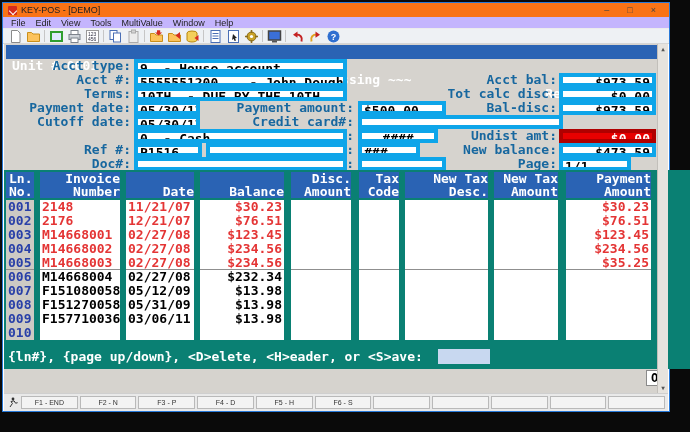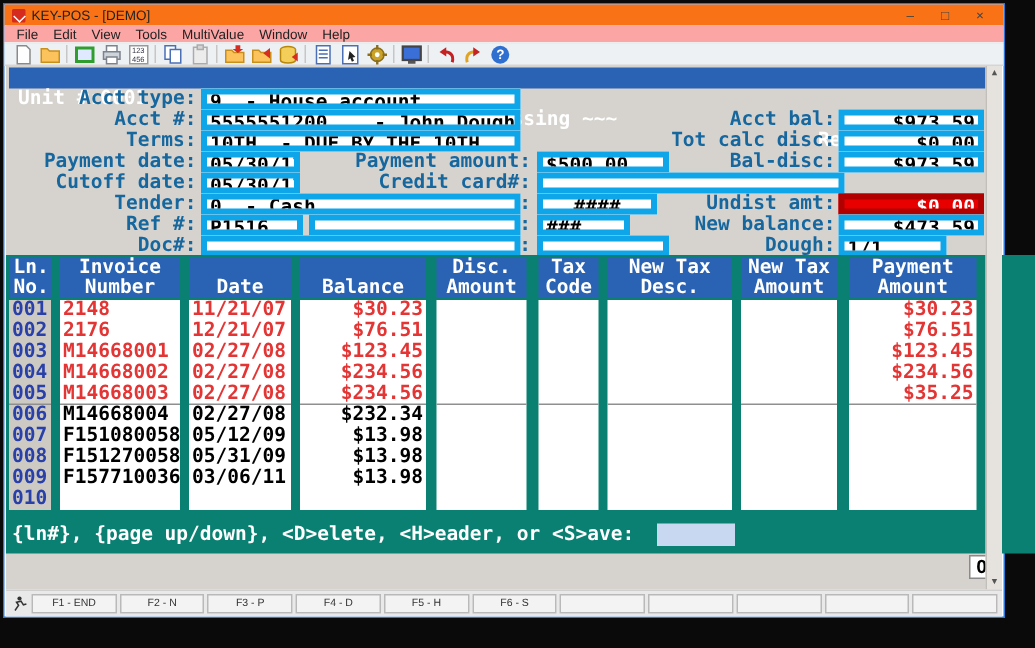--- a/index.html
+++ b/index.html
@@ -9,21 +9,21 @@
     background:#fff;border:1px solid #2879d8}
   
   .titlebar{height:14px;display:flex;align-items:center;padding:0 5px;background:#f97316}
   .appicon{width:9px;height:9px;background:#d42b1e;border-radius:1px;position:relative;flex:0 0 9px}
   .appicon::after{content:"";position:absolute;left:2px;top:2px;width:5px;height:5px;
     border-left:1.5px solid #fff;border-bottom:1.5px solid #fff;transform:rotate(-45deg)}
   .title{font-size:9px;color:#222;margin-left:4px;white-space:nowrap}
   .wctrl{margin-left:auto;display:flex;gap:18px;padding-right:8px}
   .wctrl span{font-size:9px;color:#444;line-height:14px;cursor:default}
   
-  .menubar{height:12px;display:flex;background:#fca5a5;padding-left:3px;border-bottom:1px solid #ececec}
+  .menubar{height:12px;display:flex;background:#c4b5fd;padding-left:3px;border-bottom:1px solid #ececec}
   .menubar span{font-size:9px;color:#222;padding:0 5px;line-height:12px;white-space:nowrap}
   
   .toolbar{height:15px;background:#eef1f4;display:flex;align-items:center;padding-left:3px;
     border-bottom:1px solid #d5d5d5}
   .tbi{width:18px;height:15px;display:flex;align-items:center;justify-content:center}
   .tsep{width:1px;height:12px;background:#c6c6c6;margin:0 2px}
   
   .term{position:absolute;left:1px;top:41px;width:664px;height:349px;background:#d6d3ce;
     font-family:"DejaVu Sans Mono","Liberation Mono",monospace;font-weight:bold;font-size:13px}
   .hdrbar{position:absolute;left:2px;top:1px;width:651px;height:14px;background:#2a63b4;
@@ -32,21 +32,21 @@
   .hdrbar .hc{position:absolute;left:202px}
   .hdrbar .hr{position:absolute;right:10px}
   .lbl{position:absolute;height:14px;line-height:14px;color:#17679f;text-align:right;white-space:pre}
   .fld{position:absolute;height:14px;line-height:12px;background:#fff;border:4px solid #0ea5e9;
     color:#000;white-space:pre;padding-left:2px;overflow:hidden}
   .fld.r{text-align:right;padding-right:2px;padding-left:0}
   .fld.c{text-align:center;padding-left:0}
   .fld.alert{background:#e80000;color:#fff;border-color:#b00000}
   
   .tealpanel{position:absolute;left:0;top:126px;width:688px;height:199px;background:#0a8073}
-  .ghd{position:absolute;top:2px;height:26px;background:#2a63b4;color:#fff;text-align:center}
+  .ghd{position:absolute;top:2px;height:26px;background:#2a63b4;color:#fff;text-align:right}
   .ghd div{height:13px;line-height:13px;white-space:pre}
   .ghd.left{text-align:left;padding-left:3px}
   .gcol{position:absolute;top:30px;background:#fff}
   .gc{height:14px;line-height:14px;padding:0 2px;white-space:pre;overflow:hidden;color:#000}
   .gcol .gc:nth-child(5){border-bottom:1px solid #8f8f8f}
   .gcol.num .gc{text-align:right;padding-right:2px}
   .gcol.lncol{background:#cdcac4}
   .gcol.lncol .gc{color:#2940a8;text-align:left}
   .gc[data-tone="overdue"]{color:#e43535}
   .prompt{position:absolute;left:4px;top:180px;height:14px;line-height:14px;color:#fff;white-space:pre}
@@ -206,36 +206,35 @@
       <span class="hl">Unit #:0001</span>
       <span class="hc">~~~ Payment Processing ~~~</span>
       <span class="hr">Register # 70</span>
     </div>
 
     <div class="lbl" style="left:0;top:15px;width:127px">Acct type:</div>
     <div class="lbl" style="left:0;top:29px;width:127px">Acct #:</div>
     <div class="lbl" style="left:0;top:43px;width:127px">Terms:</div>
     <div class="lbl" style="left:0;top:57px;width:127px">Payment date:</div>
     <div class="lbl" style="left:0;top:71px;width:127px">Cutoff date:</div>
-    <div class="lbl" style="left:0;top:85px;width:127px">Tender:</div>
     <div class="lbl" style="left:0;top:99px;width:127px">Ref #:</div>
     <div class="lbl" style="left:0;top:113px;width:127px">Doc#:</div>
 
     <div class="lbl" style="left:200px;top:57px;width:150px">Payment amount:</div>
     <div class="lbl" style="left:200px;top:71px;width:150px">Credit card#:</div>
     <div class="lbl" style="left:200px;top:85px;width:150px">Exp date:</div>
     <div class="lbl" style="left:200px;top:99px;width:150px">CVV#:</div>
     <div class="lbl" style="left:200px;top:113px;width:150px">Auth#:</div>
 
     <div class="lbl" style="left:420px;top:29px;width:133px">Acct bal:</div>
     <div class="lbl" style="left:420px;top:43px;width:133px">Tot calc disc:</div>
     <div class="lbl" style="left:420px;top:57px;width:133px">Bal-disc:</div>
     <div class="lbl" style="left:420px;top:85px;width:133px">Undist amt:</div>
     <div class="lbl" style="left:420px;top:99px;width:133px">New balance:</div>
-    <div class="lbl" style="left:420px;top:113px;width:133px">Dough:</div>
+    <div class="lbl" style="left:420px;top:113px;width:133px">Page:</div>
 
     <div class="fld" style="left:130px;top:15px;width:213px">9  - House account</div>
     <div class="fld" style="left:130px;top:29px;width:213px">5555551200    - John Dough</div>
     <div class="fld" style="left:130px;top:43px;width:213px">10TH  - DUE BY THE 10TH</div>
     <div class="fld" style="left:130px;top:57px;width:66px">05/30/17</div>
     <div class="fld" style="left:130px;top:71px;width:66px">05/30/17</div>
     <div class="fld" style="left:130px;top:85px;width:213px">0  - Cash</div>
     <div class="fld" style="left:130px;top:99px;width:68px">P1516</div>
     <div class="fld" style="left:202px;top:99px;width:141px"></div>
     <div class="fld" style="left:130px;top:113px;width:213px"></div>

